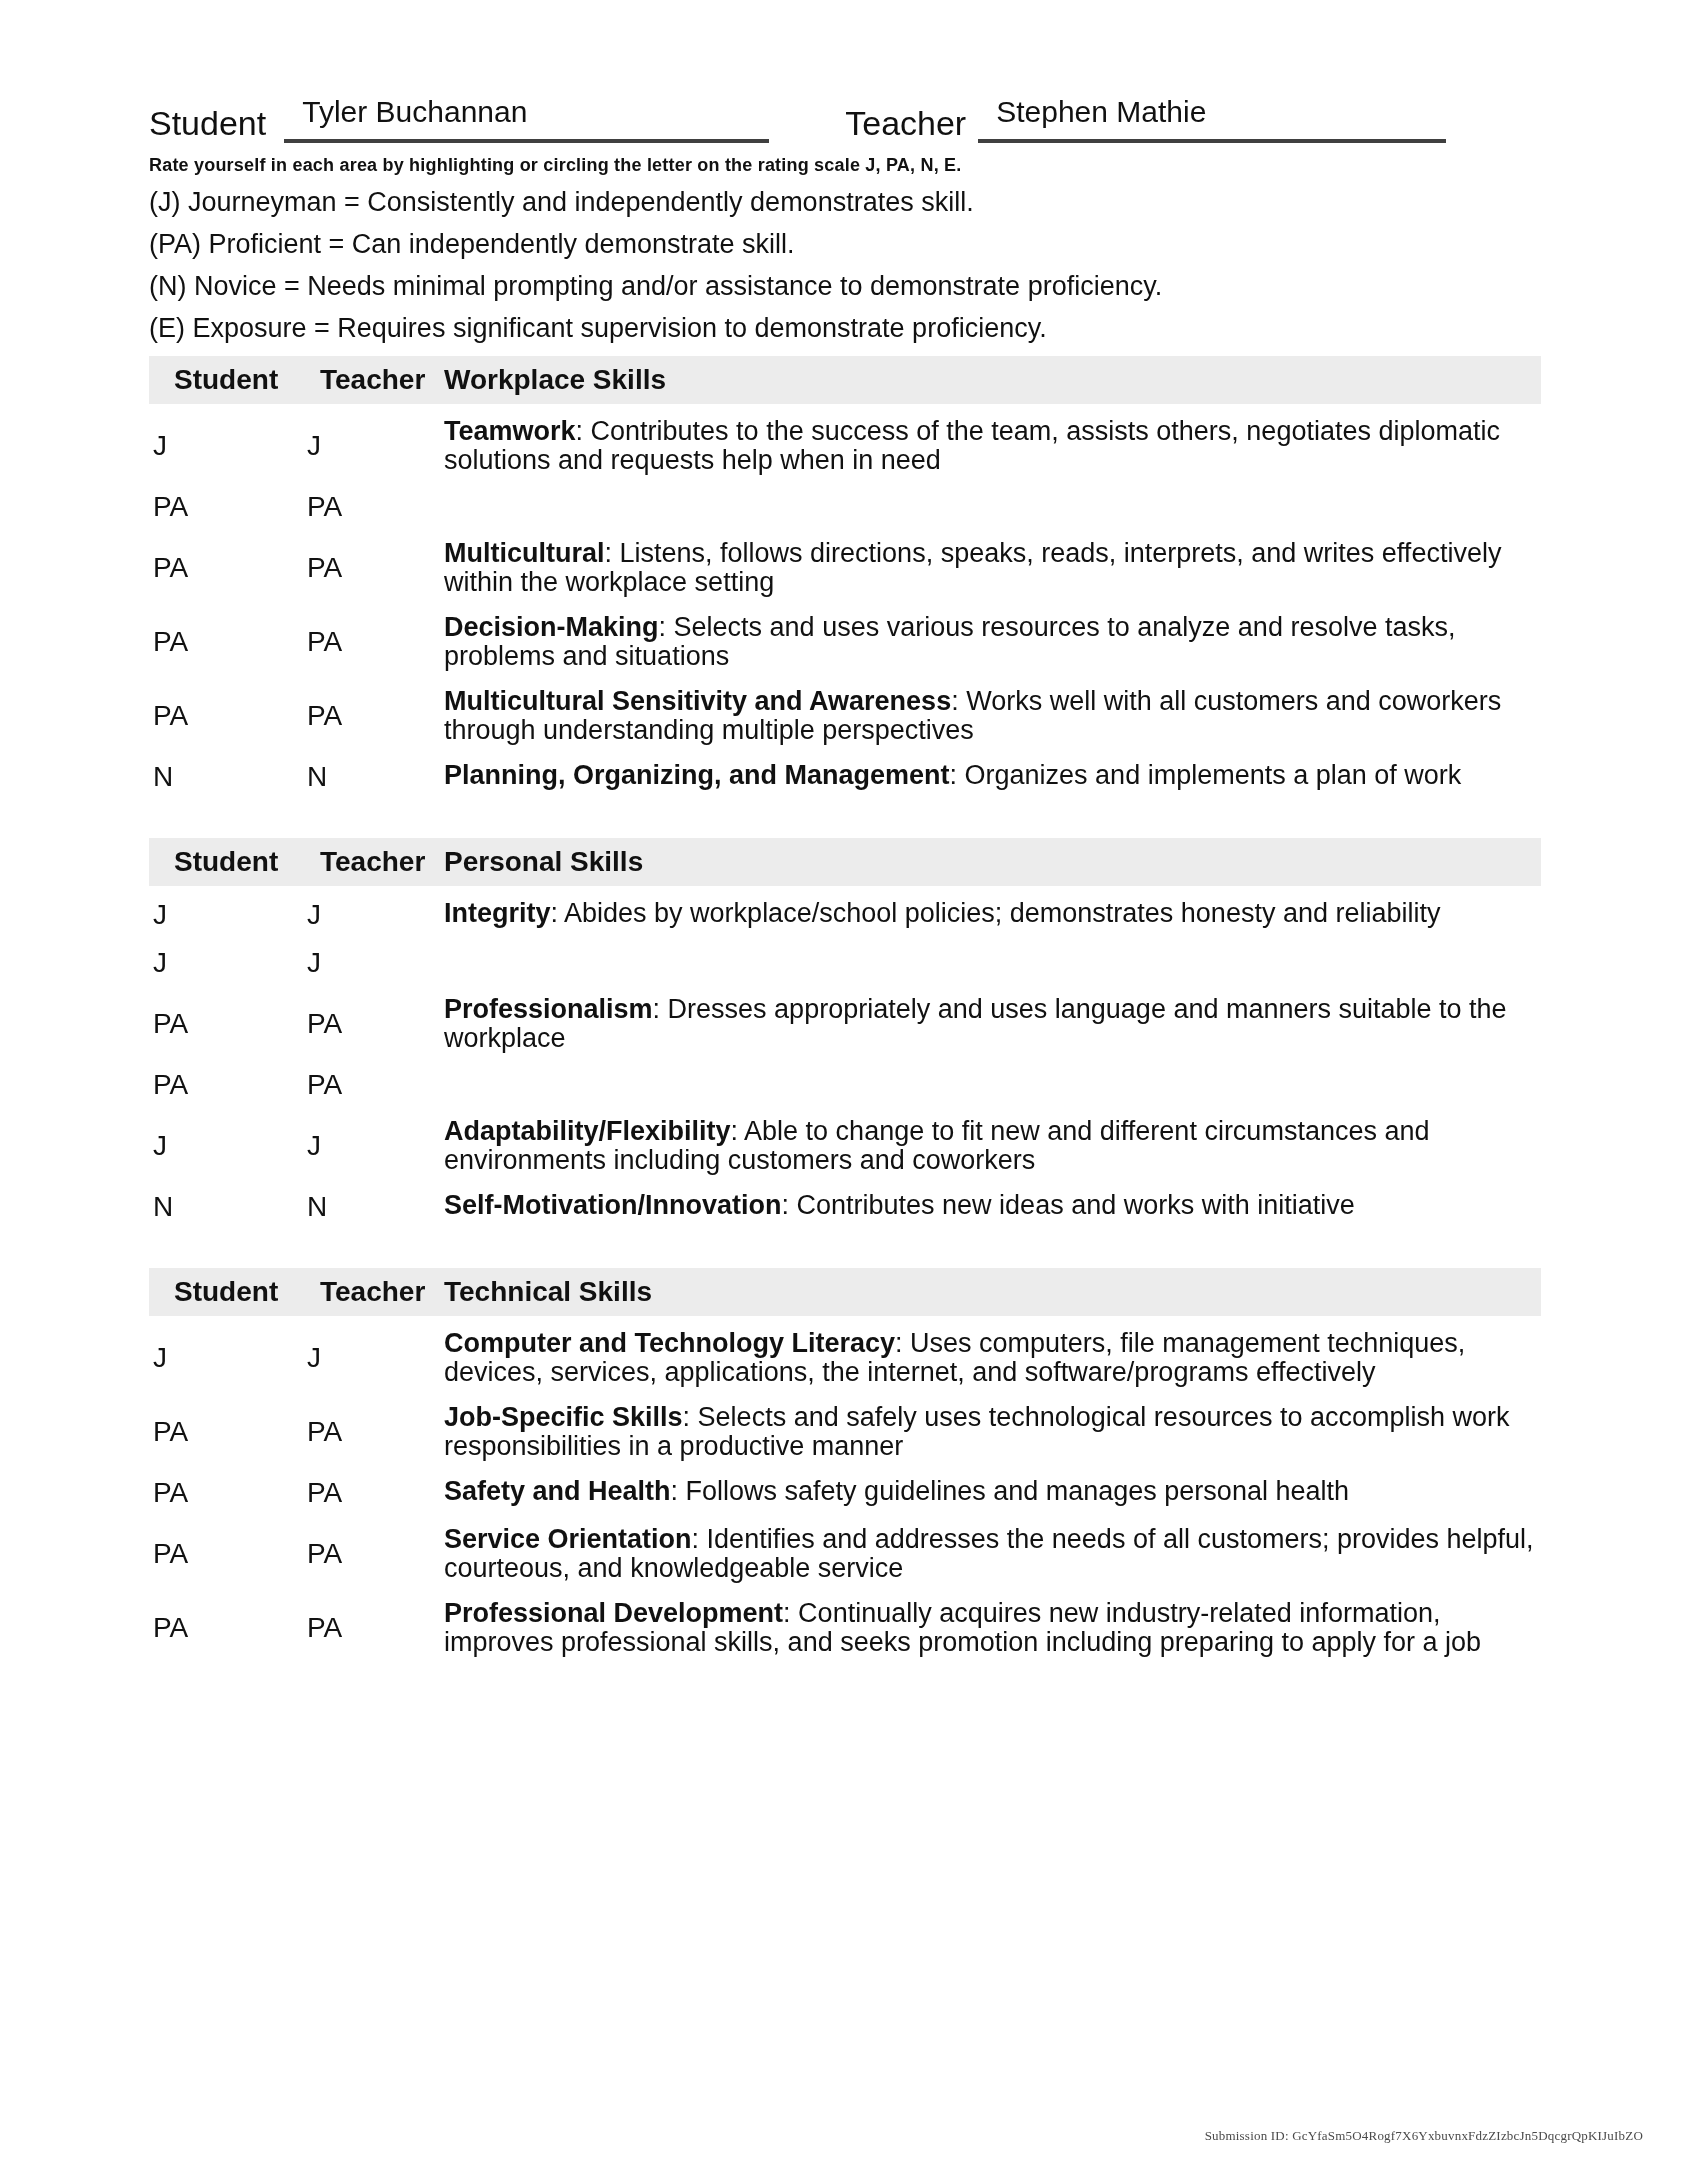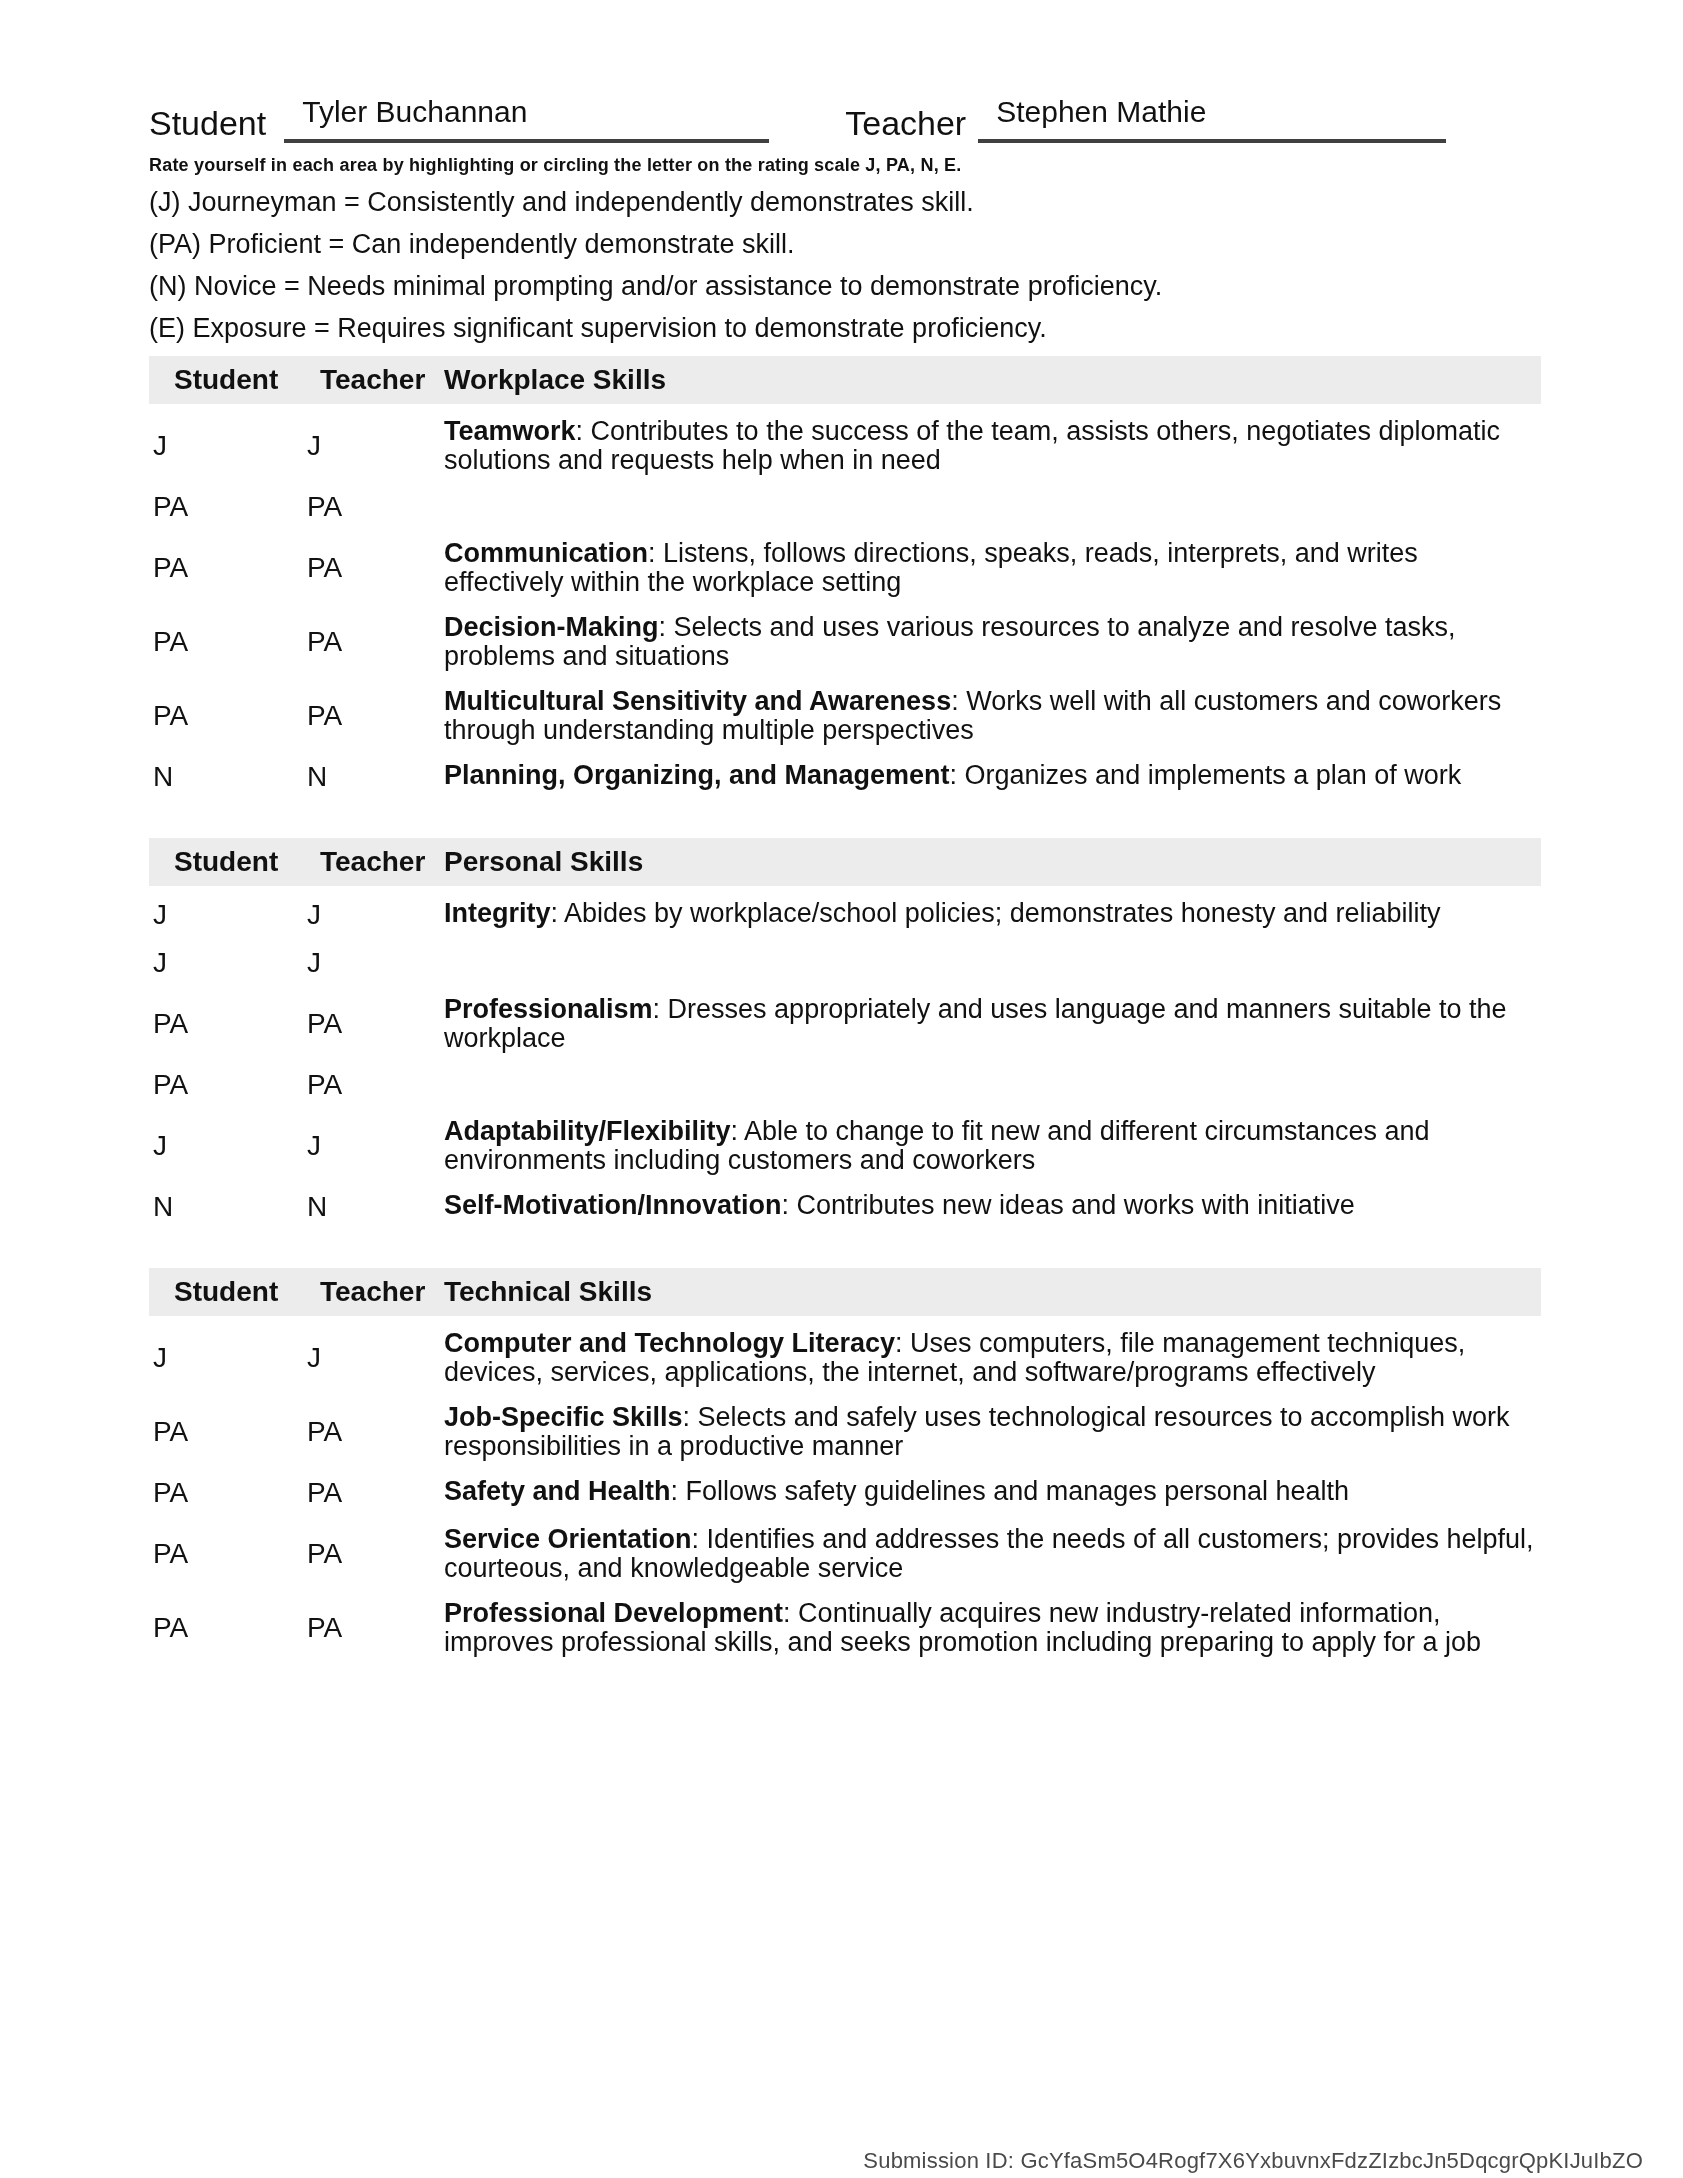--- a/index.html
+++ b/index.html
@@ -37,21 +37,21 @@
   .t-head .c1 { padding-left:25px; }
   .t-head .c2 { padding-left:20px; }
   .t-rows { padding-top:13px; }
   .t-row { display:grid; grid-template-columns:151px 144px 1fr; margin-bottom:16px; }
   .rate { font-size:28px; align-self:center; padding-left:4px; }
   .rate.teacher { padding-left:7px; }
   .desc { font-size:27px; line-height:29px; }
   .skill-name { font-weight:700; }
 
   
-  .submission { position:absolute; right:40px; bottom:4px; font-size:22px; color:#4a4a4a; letter-spacing:0.2px; }
+  .submission { position:absolute; right:40px; bottom:34px; font-size:13px; color:#4a4a4a; letter-spacing:0.2px;font-family:Liberation Serif, serif; }
 </style>
 </head>
 <body>
 
 <div class="page">
   <div class="content">
 
     <div class="name-row">
       <span class="h-label">Student</span>
       <span class="h-field f-student">Tyler Buchannan</span>
@@ -79,21 +79,21 @@
           <span class="rate teacher">J</span>
           <span class="desc"><span class="skill-name">Teamwork</span><span>: Contributes to the success of the team, assists others, negotiates diplomatic solutions and requests help when in need</span></span>
         </div>
         <div class="t-row">
           <span class="rate">PA</span>
           <span class="rate teacher">PA</span>
         </div>
         <div class="t-row">
           <span class="rate">PA</span>
           <span class="rate teacher">PA</span>
-          <span class="desc"><span class="skill-name">Communication</span><span>: Listens, follows directions, speaks, reads, interprets, and writes effectively within the workplace setting</span></span>
+          <span class="desc"><span class="skill-name">Multicultural</span><span>: Listens, follows directions, speaks, reads, interprets, and writes effectively within the workplace setting</span></span>
         </div>
         <div class="t-row">
           <span class="rate">PA</span>
           <span class="rate teacher">PA</span>
           <span class="desc"><span class="skill-name">Decision-Making</span><span>: Selects and uses various resources to analyze and resolve tasks, problems and situations</span></span>
         </div>
         <div class="t-row">
           <span class="rate">PA</span>
           <span class="rate teacher">PA</span>
           <span class="desc"><span class="skill-name">Multicultural Sensitivity and Awareness</span><span>: Works well with all customers and coworkers through understanding multiple perspectives</span></span>

